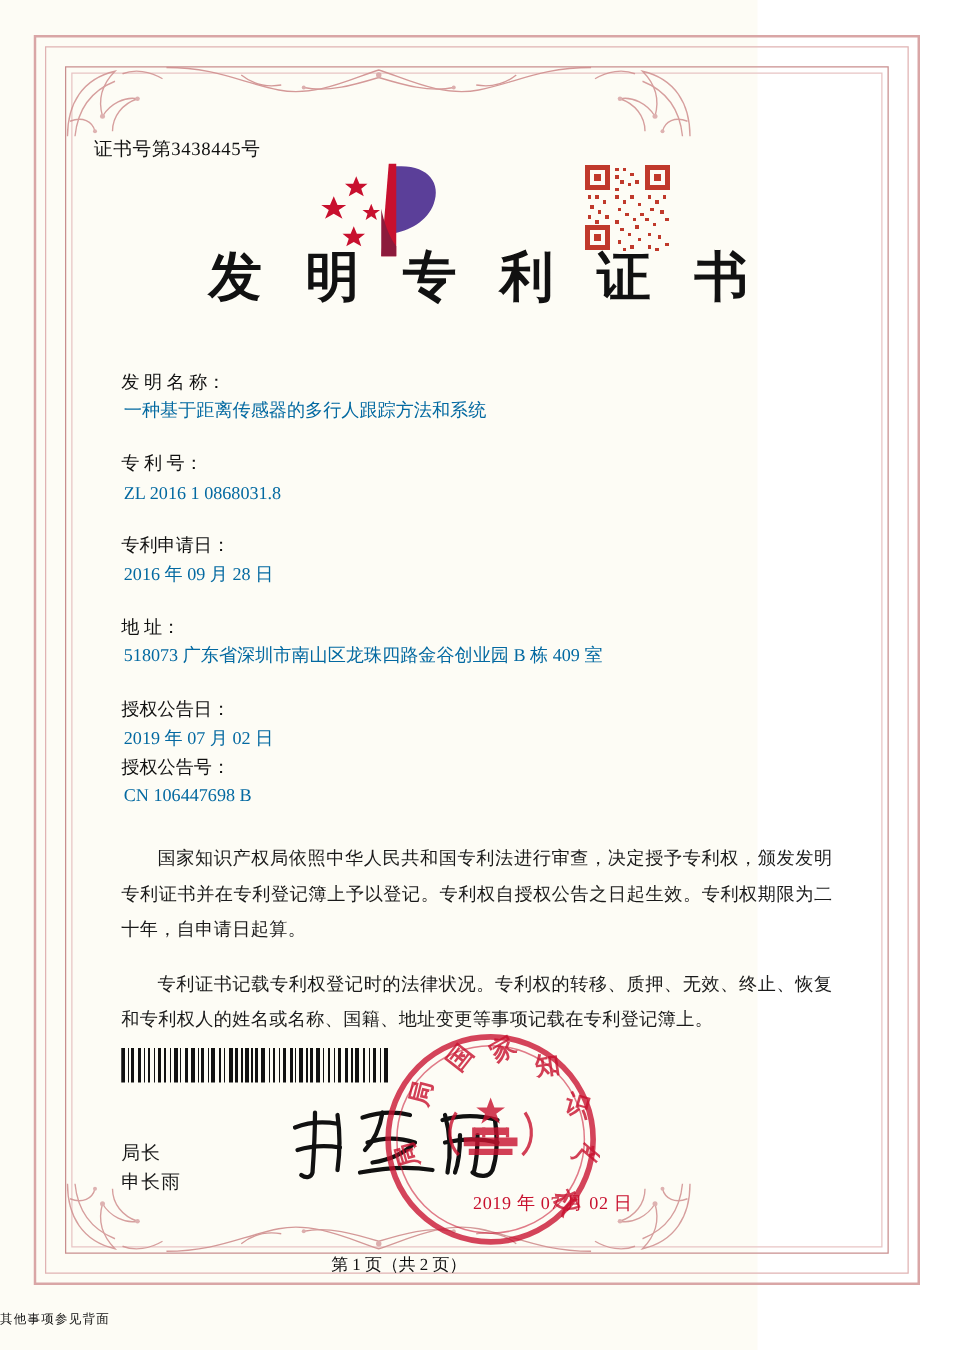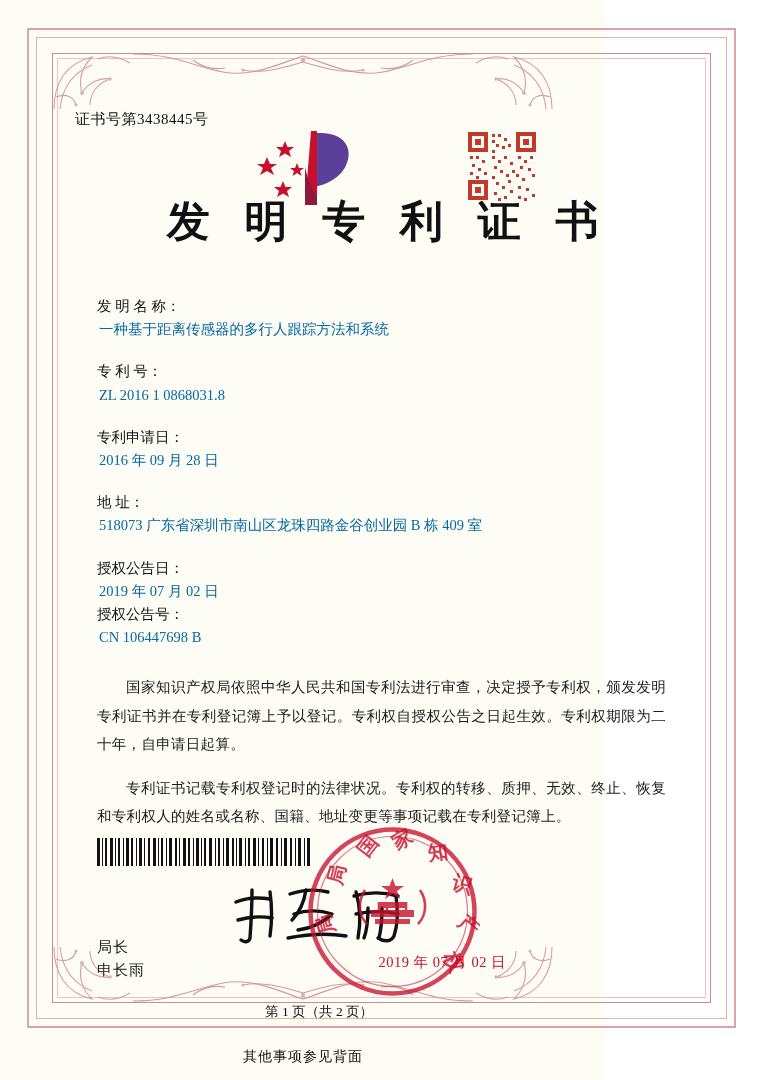--- a/index.html
+++ b/index.html
@@ -173,21 +173,21 @@
     position: absolute;
     left: 97px;
     top: 838px;
     width: 215px;
     height: 28px;
   }
 
   .signature-block {
     position: absolute;
     left: 97px;
-    top: 936px;
+    top: 912px;
     font-size: 15px;
     line-height: 1.55;
     letter-spacing: 1px;
   }
 
   .handwriting {
     position: absolute;
     left: 228px;
     top: 880px;
     width: 180px;
@@ -220,22 +220,21 @@
     font-size: 13.5px;
     color: #111;
     padding-left: 32px;
   }
 
   .footer-note {
     position: absolute;
     left: 0;
     right: 0;
     top: 1048px;
-    text-align: center;
-    font-size: 14px;
+    font-size: 10px;
     color: #111;
     letter-spacing: 1px;
   }
 </style>
 </head>
 <body>
 
 <div class="page">
 
   <div class="frame-outer"></div>

